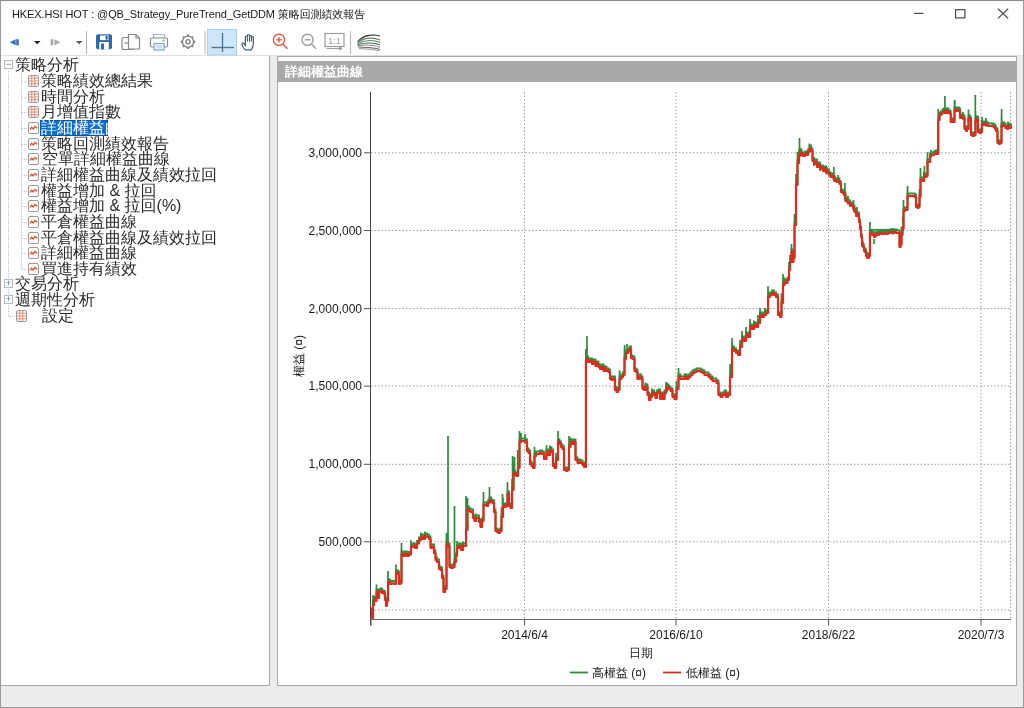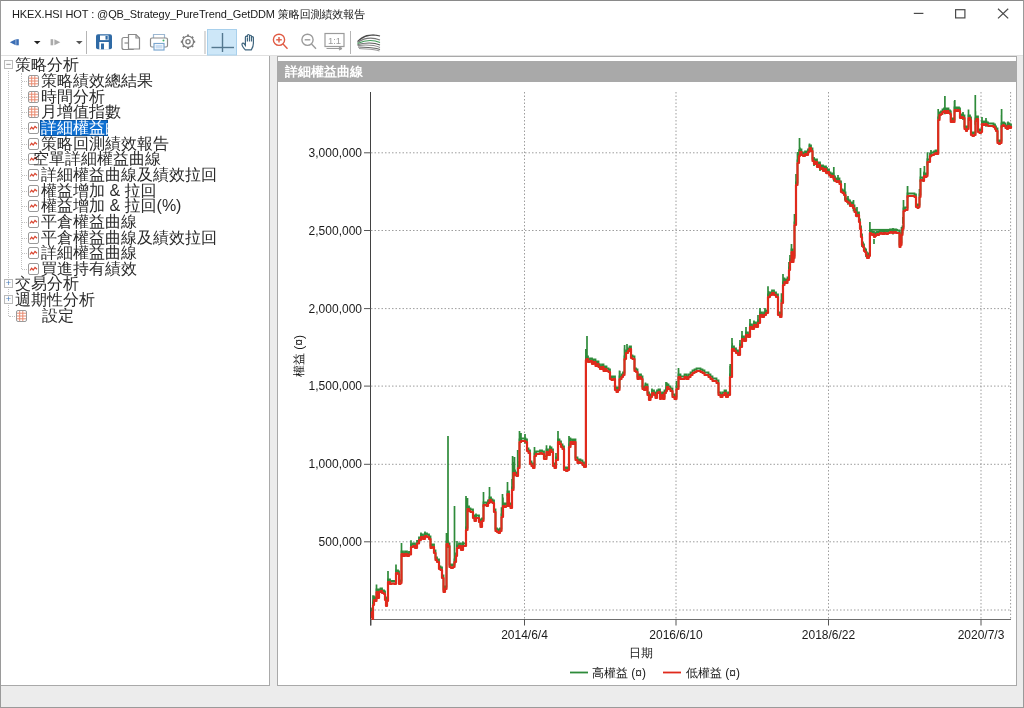--- a/index.html
+++ b/index.html
@@ -153,21 +153,21 @@
 <svg width="11" height="12" viewBox="0 0 11 12" style="position:absolute;left:28px;top:138px">
       <rect x="0.5" y="0.5" width="10" height="11" rx="1.5" fill="#fff" stroke="#9a9a9a"></rect>
       <path d="M2 7.5 L3.6 5.2 L5.2 7 L7 4.5 L9 6.2" fill="none" stroke="#d9442e" stroke-width="1.2"></path>
     </svg>
 <div class="tl" style="left:41px;top:136px">策略回測績效報告</div>
 <div style="position:absolute;left:22px;top:159px;width:5px;height:1px;border-top:1px dotted #c0c0c0"></div>
 <svg width="11" height="12" viewBox="0 0 11 12" style="position:absolute;left:28px;top:153px">
       <rect x="0.5" y="0.5" width="10" height="11" rx="1.5" fill="#fff" stroke="#9a9a9a"></rect>
       <path d="M2 7.5 L3.6 5.2 L5.2 7 L7 4.5 L9 6.2" fill="none" stroke="#d9442e" stroke-width="1.2"></path>
     </svg>
-<div class="tl" style="left:33px;top:151px">空單詳細權益曲線</div>
+<div class="tl" style="left:42px;top:151px">空單詳細權益曲線</div>
 <div style="position:absolute;left:22px;top:175px;width:5px;height:1px;border-top:1px dotted #c0c0c0"></div>
 <svg width="11" height="12" viewBox="0 0 11 12" style="position:absolute;left:28px;top:169px">
       <rect x="0.5" y="0.5" width="10" height="11" rx="1.5" fill="#fff" stroke="#9a9a9a"></rect>
       <path d="M2 7.5 L3.6 5.2 L5.2 7 L7 4.5 L9 6.2" fill="none" stroke="#d9442e" stroke-width="1.2"></path>
     </svg>
 <div class="tl" style="left:41px;top:167px">詳細權益曲線及績效拉回</div>
 <div style="position:absolute;left:22px;top:191px;width:5px;height:1px;border-top:1px dotted #c0c0c0"></div>
 <svg width="11" height="12" viewBox="0 0 11 12" style="position:absolute;left:28px;top:185px">
       <rect x="0.5" y="0.5" width="10" height="11" rx="1.5" fill="#fff" stroke="#9a9a9a"></rect>
       <path d="M2 7.5 L3.6 5.2 L5.2 7 L7 4.5 L9 6.2" fill="none" stroke="#d9442e" stroke-width="1.2"></path>

